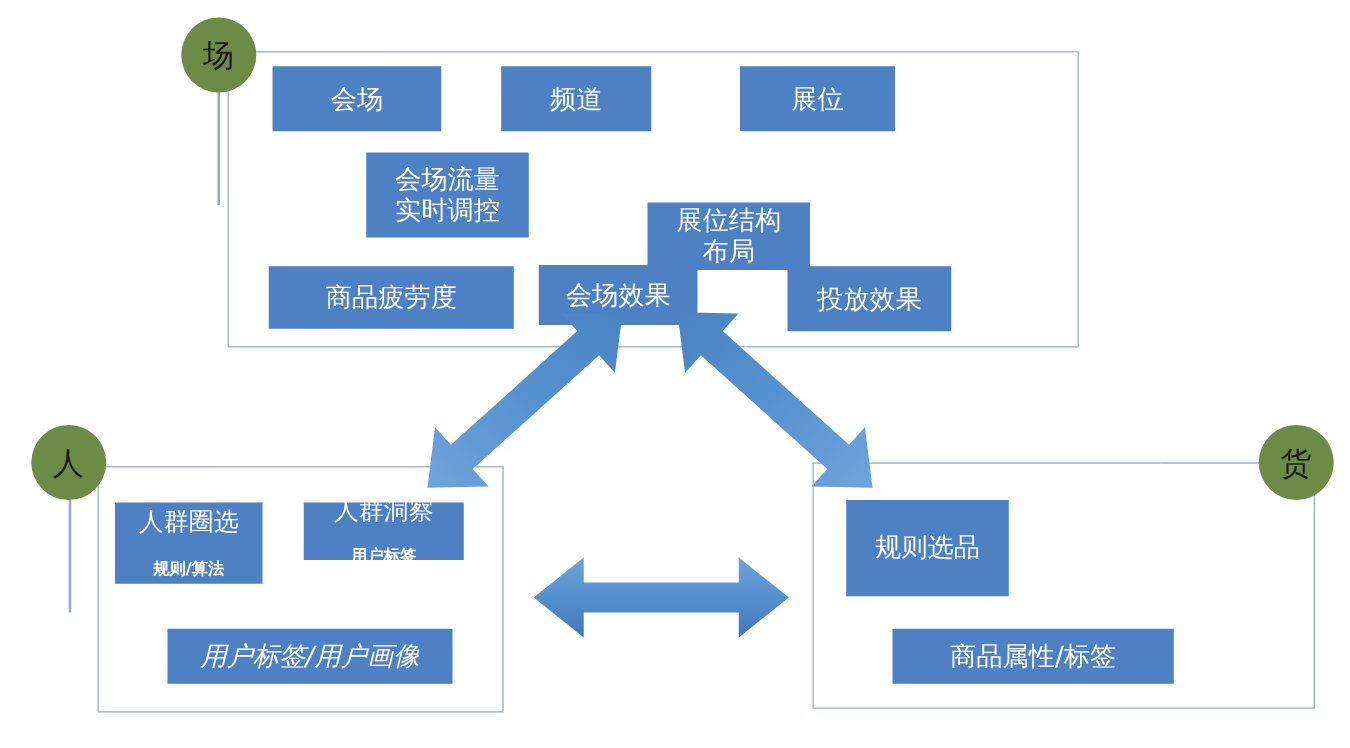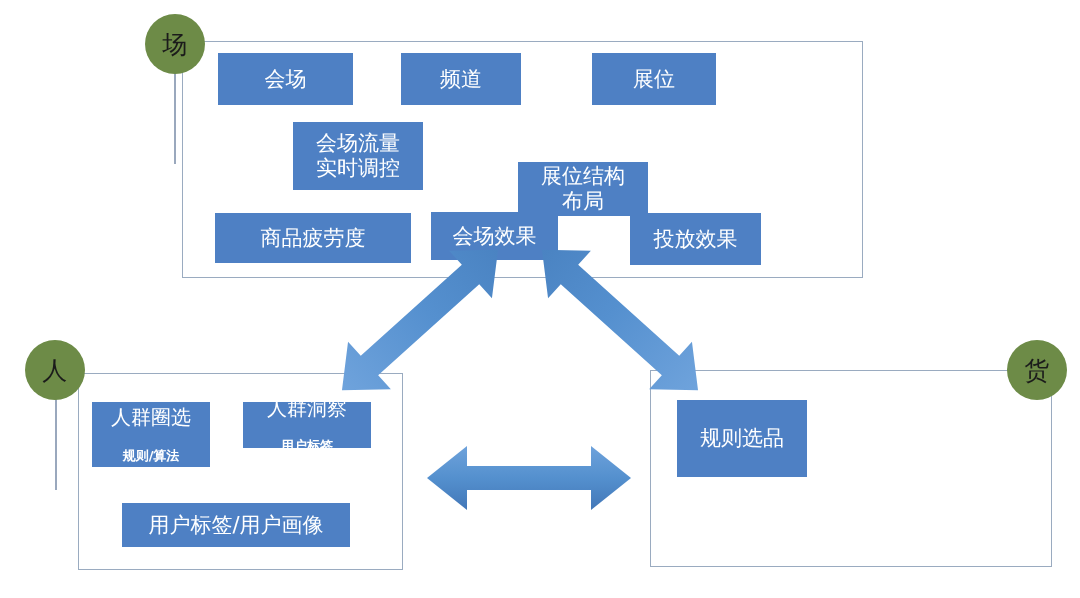--- a/index.html
+++ b/index.html
@@ -146,35 +146,38 @@
   <div class="tile compact" style="left:92px; top:402px; width:118px; height:65px;">
     <span class="tile-main">人群圈选</span>
     <span class="tile-sub">规则/算法</span>
   </div>
 
   <div class="tile compact" style="left:243px; top:402px; width:128px; height:46px;">
     <span class="tile-main">人群洞察</span>
     <span class="tile-sub">用户标签</span>
   </div>
 
-  <div class="tile" style="left:122px; top:503px; width:228px; height:44px;">
+  <div class="tile" style="left:134px; top:503px; width:228px; height:44px;font-style:italic;">
     <span class="tile-main">用户标签/用户画像</span>
   </div>
 
   <div class="group-frame" style="left:650px; top:370px; width:402px; height:197px;"></div>
 
   <div class="badge-circle" style="left:1007px; top:340px; width:60px; height:60px;">
     <span>货</span>
   </div>
 
   <div class="tile" style="left:677px; top:400px; width:130px; height:77px;">
     <span class="tile-main">规则选品</span>
   </div>
 
 
+  <div class="tile" style="left:714px; top:503px; width:225px; height:44px;">
+    <span class="tile-main">商品属性/标签</span>
+  </div>
 
   <svg class="arrow-layer" viewBox="0 0 1080 598" xmlns="http://www.w3.org/2000/svg">
     <defs>
       <linearGradient id="gradLeft" x1="0%" y1="0%" x2="100%" y2="0%">
         <stop offset="0%" stop-color="#6fa3dc"></stop>
         <stop offset="55%" stop-color="#5590cf"></stop>
         <stop offset="100%" stop-color="#4a83c2"></stop>
       </linearGradient>
       <linearGradient id="gradRight" x1="0%" y1="0%" x2="100%" y2="0%">
         <stop offset="0%" stop-color="#4a83c2"></stop>

